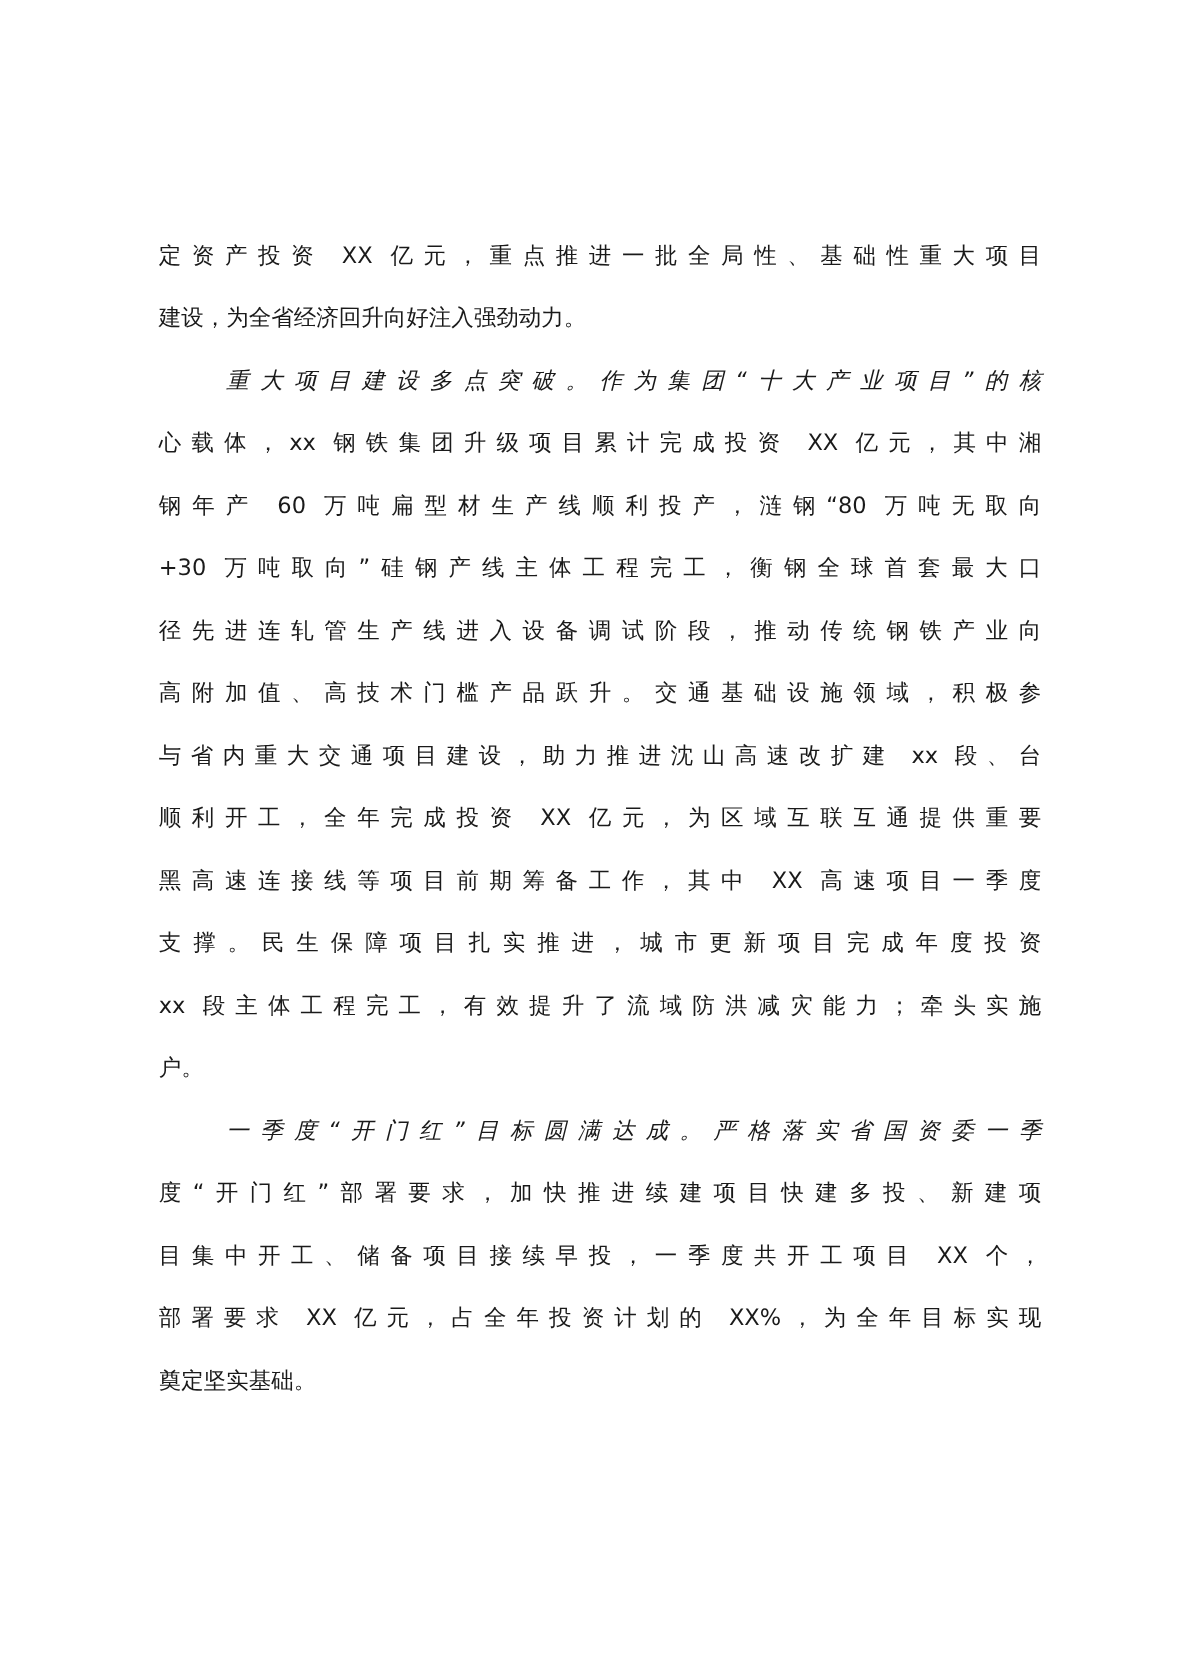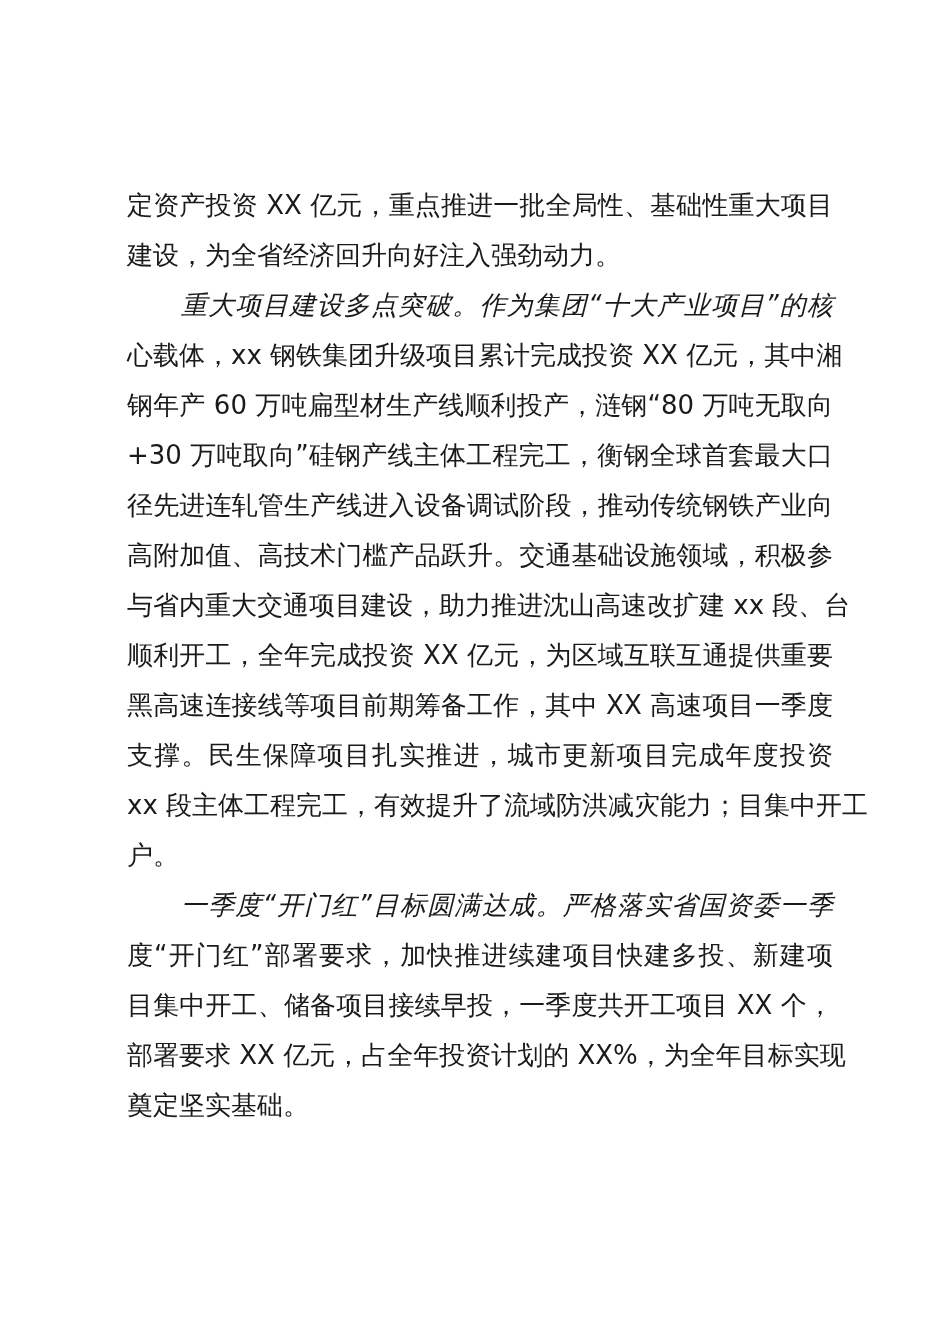--- a/index.html
+++ b/index.html
@@ -26,21 +26,21 @@
     .body-text {
       position: absolute;
       left: 127px;
       top: 183px;
       width: 706px;
     }
     .line {
       display: block;
       height: 50px;
       line-height: 44px;
-      font-size: 26px;
+      font-size: 18px;
       white-space: nowrap;
       text-align: justify;
       text-align-last: justify;
       letter-spacing: 0;
     }
     .line.last {
       text-align-last: left;
     }
     .line.indent {
       padding-left: 54px;
@@ -62,21 +62,21 @@
       <span class="line indent">重大项目建设多点突破。作为集团“十大产业项目”的核</span>
       <span class="line">心载体，xx 钢铁集团升级项目累计完成投资 XX 亿元，其中湘</span>
       <span class="line">钢年产 60 万吨扁型材生产线顺利投产，涟钢“80 万吨无取向</span>
       <span class="line">+30 万吨取向”硅钢产线主体工程完工，衡钢全球首套最大口</span>
       <span class="line">径先进连轧管生产线进入设备调试阶段，推动传统钢铁产业向</span>
       <span class="line">高附加值、高技术门槛产品跃升。交通基础设施领域，积极参</span>
       <span class="line">与省内重大交通项目建设，助力推进沈山高速改扩建 xx 段、台</span>
       <span class="line">顺利开工，全年完成投资 XX 亿元，为区域互联互通提供重要</span>
       <span class="line">黑高速连接线等项目前期筹备工作，其中 XX 高速项目一季度</span>
       <span class="line">支撑。民生保障项目扎实推进，城市更新项目完成年度投资</span>
-      <span class="line">xx 段主体工程完工，有效提升了流域防洪减灾能力；目集中开工</span>
+      <span class="line">xx 段主体工程完工，有效提升了流域防洪减灾能力；牵头实施</span>
       <span class="line last">户。</span>
     </div>
 
     <div>
       <span class="line indent">一季度“开门红”目标圆满达成。严格落实省国资委一季</span>
       <span class="line">度“开门红”部署要求，加快推进续建项目快建多投、新建项</span>
       <span class="line">目集中开工、储备项目接续早投，一季度共开工项目 XX 个，</span>
       <span class="line">部署要求 XX 亿元，占全年投资计划的 XX%，为全年目标实现</span>
       <span class="line last">奠定坚实基础。</span>
     </div>

